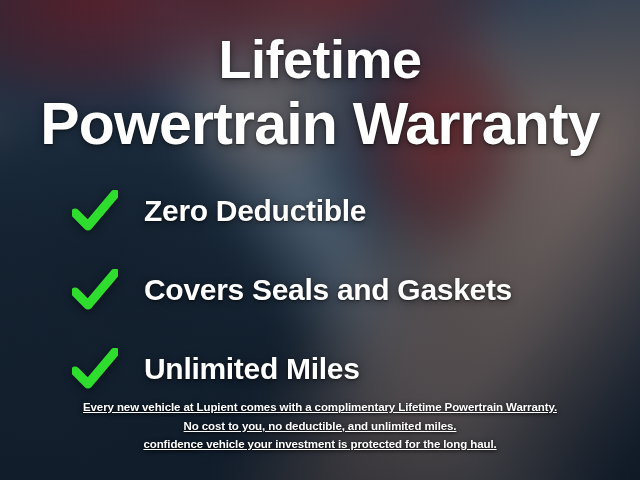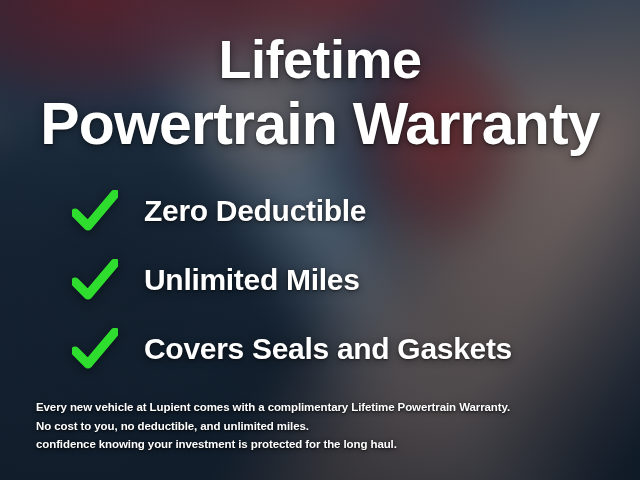--- a/index.html
+++ b/index.html
@@ -102,21 +102,21 @@
     letter-spacing: -0.8px;
   }
 
   .features {
     margin-top: 36px;
     width: 100%;
     display: flex;
     flex-direction: column;
     align-items: flex-start;
     padding-left: 72px;
-    row-gap: 27px;
+    row-gap: 37px;
   }
   .feature-row {
     display: flex;
     align-items: center;
     column-gap: 26px;
   }
   .check-icon {
     width: 46px;
     height: 42px;
     flex: 0 0 auto;
@@ -131,27 +131,28 @@
     white-space: nowrap;
     text-shadow: 0 2px 9px rgba(0,0,0,0.45), 0 1px 2px rgba(0,0,0,0.5);
   }
 
   .body-copy {
     position: absolute;
     left: 0;
     right: 0;
     bottom: 26px;
     padding: 0 36px;
-    text-align: left;
+    text-align: center;
     color: #ffffff;
     font-size: 11.5px;
     font-weight: bold;
     line-height: 1.62;
     letter-spacing: -0.1px;
     text-shadow: 0 1px 5px rgba(0,0,0,0.6), 0 1px 2px rgba(0,0,0,0.55);
+    text-decoration: underline;
   }
   .body-copy .line { display: block; white-space: nowrap; }
 </style>
 </head>
 <body>
 
 <div class="banner">
 
   <div class="bg-photo"></div>
   <div class="bg-scrim"></div>
@@ -169,32 +170,32 @@
         <svg class="check-icon" viewBox="0 0 46 42" aria-hidden="true">
           <path d="M3 23 L16 36 L43 4" fill="none" stroke="#2fdd2f" stroke-width="9" stroke-linecap="round" stroke-linejoin="round"></path>
         </svg>
         <span class="feature-label">Zero Deductible</span>
       </div>
 
       <div class="feature-row">
         <svg class="check-icon" viewBox="0 0 46 42" aria-hidden="true">
           <path d="M3 23 L16 36 L43 4" fill="none" stroke="#2fdd2f" stroke-width="9" stroke-linecap="round" stroke-linejoin="round"></path>
         </svg>
-        <span class="feature-label">Unlimited Miles</span>
+        <span class="feature-label">Covers Seals and Gaskets</span>
       </div>
 
       <div class="feature-row">
         <svg class="check-icon" viewBox="0 0 46 42" aria-hidden="true">
           <path d="M3 23 L16 36 L43 4" fill="none" stroke="#2fdd2f" stroke-width="9" stroke-linecap="round" stroke-linejoin="round"></path>
         </svg>
-        <span class="feature-label">Covers Seals and Gaskets</span>
+        <span class="feature-label">Unlimited Miles</span>
       </div>
 
     </div>
 
     <div class="body-copy">
       <span class="line">Every new vehicle at Lupient comes with a complimentary Lifetime Powertrain Warranty.</span>
       <span class="line">No cost to you, no deductible, and unlimited miles.</span>
-      <span class="line">confidence knowing your investment is protected for the long haul.</span>
+      <span class="line">confidence vehicle your investment is protected for the long haul.</span>
     </div>
 
   </div>
 </div>
 
 </body></html>

